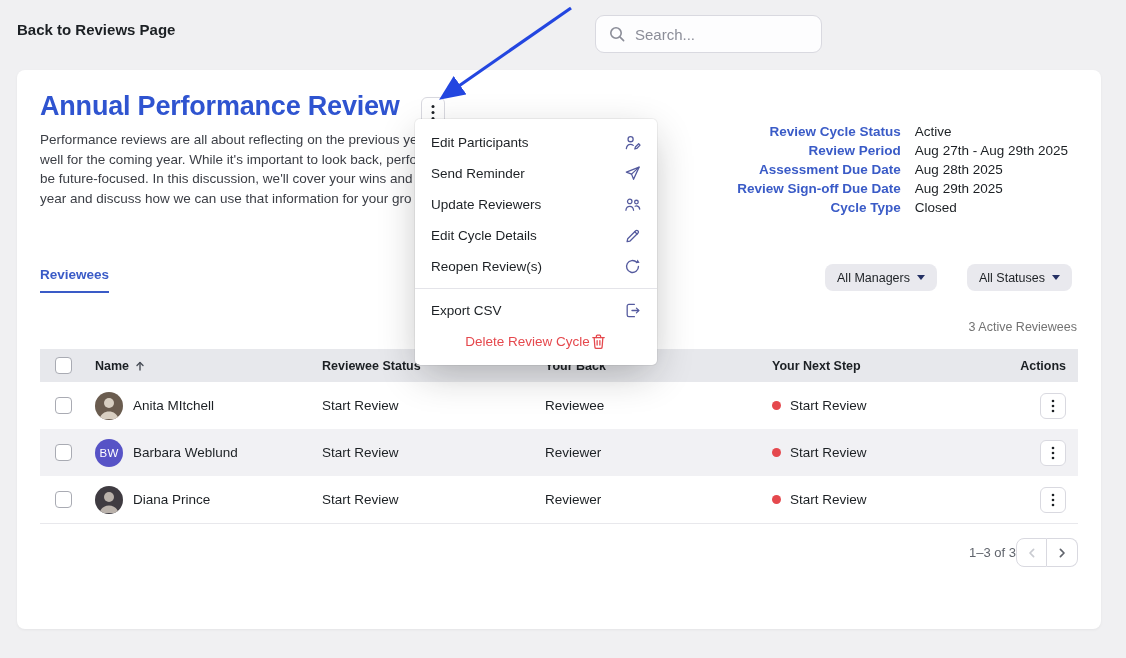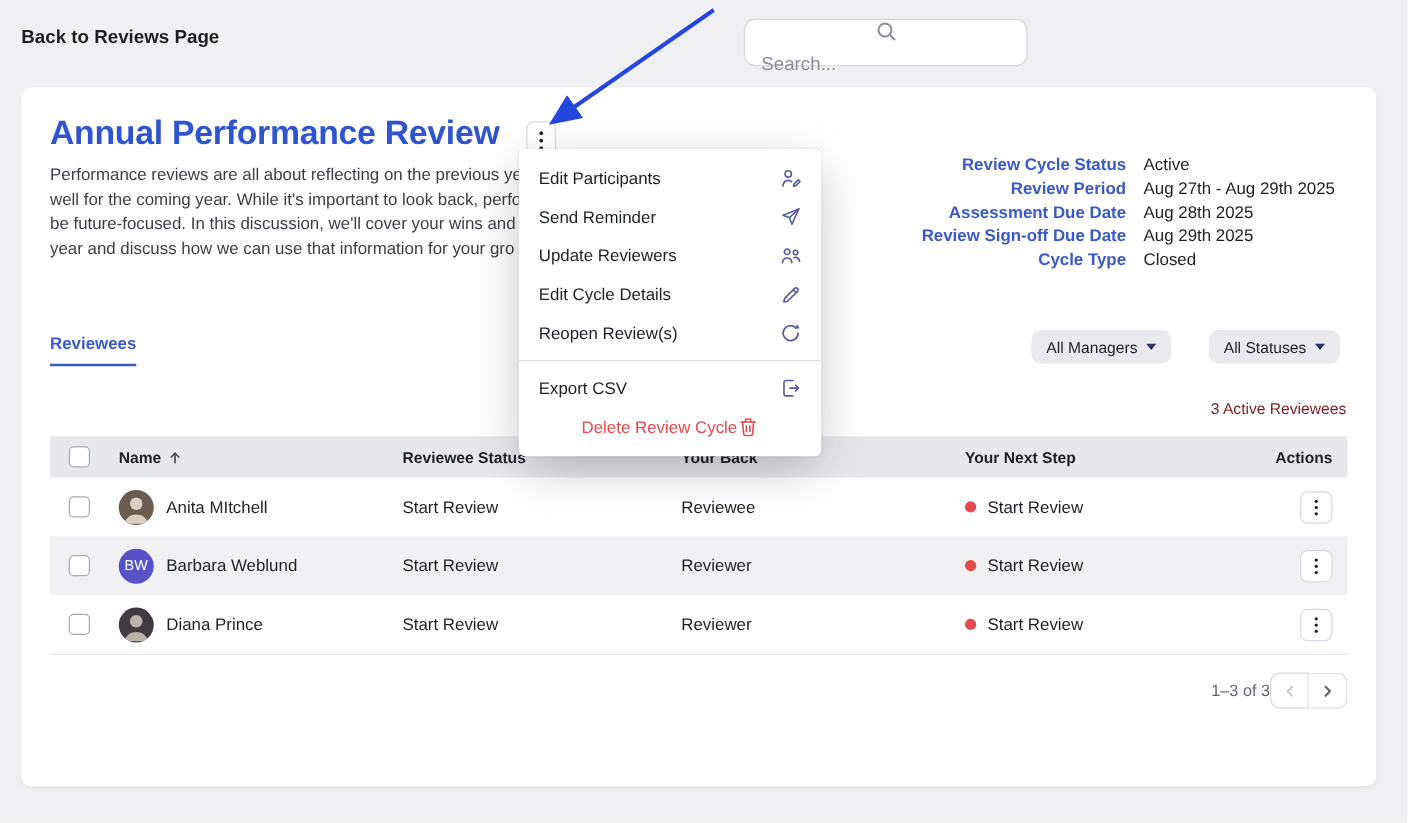--- a/index.html
+++ b/index.html
@@ -2,21 +2,21 @@
 <html><head>
 <meta charset="utf-8">
 <style>
   * { margin:0; padding:0; box-sizing:border-box; }
   html,body { width:1126px; height:658px; }
   body { font-family:"Liberation Sans", sans-serif; background:#f0f0f2; overflow:hidden; }
   .page { position:relative; width:1126px; height:658px;border-radius:32px; }
 
   
   .back-link { position:absolute; left:17px; top:21px; font-size:15px; font-weight:700; color:#1c2024; text-decoration:none; cursor:pointer; }
-  .search-box { position:absolute; left:595px; top:15px; width:227px; height:38px; background:#fdfdfe; border:1px solid #d9d9e0; border-radius:9px; display:flex; align-items:center; gap:9px; padding:0 12px;flex-direction:column; }
+  .search-box { position:absolute; left:595px; top:15px; width:227px; height:38px; background:#fdfdfe; border:1px solid #d9d9e0; border-radius:9px; display:flex; align-items:center; gap:9px; padding:0 12px; }
   .search-box input { border:none; outline:none; background:transparent; flex:1; font-size:15px; color:#1c2024; font-family:inherit; }
   .search-box input::placeholder { color:#8b8d98; }
 
   
   .annotation-arrow { position:absolute; left:0; top:0; width:1126px; height:658px; pointer-events:none; z-index:60; }
 
   
   .card { position:absolute; left:17px; top:70px; width:1084px; height:559px; background:#ffffff; border-radius:8px; box-shadow:0 1px 3px rgba(0,0,0,0.05); }
 
   .page-title { position:absolute; left:23px; top:21px; font-size:27px; font-weight:700; color:#2f54d0; letter-spacing:-0.2px; }
@@ -40,21 +40,21 @@
   .menu-item.danger { color:#e5484d;justify-content:center; }
   .menu-item.danger .mi-icon { color:#e5484d; }
   .menu-divider { height:1px; background:#e4e4e9; margin:6px 0; }
 
   
   .tab { position:absolute; left:23px; top:197px; font-size:13.5px; font-weight:700; color:#3a5bc7; padding-bottom:9px; border-bottom:2px solid #3a5bc7; cursor:pointer; }
   .pills { position:absolute; top:194px; right:29px; display:flex; gap:30px; }
   .pill { height:27px; background:#e9e9ee; border-radius:8px; display:flex; align-items:center; gap:7px; padding:0 12px; font-size:12.5px; font-weight:400; color:#1c2024; cursor:pointer; }
   .caret-down { width:0; height:0; border-left:4.5px solid transparent; border-right:4.5px solid transparent; border-top:5.5px solid #243063; }
 
-  .summary { position:absolute; top:250px; right:24px; font-size:12.5px; color:#7f1d1d; }
+  .summary { position:absolute; top:250px; right:24px; font-size:12.5px; color:#737373; }
 
   
   .table { position:absolute; left:23px; top:279px; width:1038px; }
   .thead { display:flex; align-items:center; height:33px; background:#e7e8ec; font-size:12.5px; font-weight:700; color:#1c2024; }
   .trow { display:flex; align-items:center; height:47px; font-size:13.5px; color:#1c2024; }
   .trow.alt { background:#f1f1f4; }
   .tbody { border-bottom:1px solid #e8e8ec; }
   .col-check { width:55px; padding-left:15px; display:flex; align-items:center; }
   .col-name { width:227px; display:flex; align-items:center; gap:10px; }
   .col-status { width:223px; }

